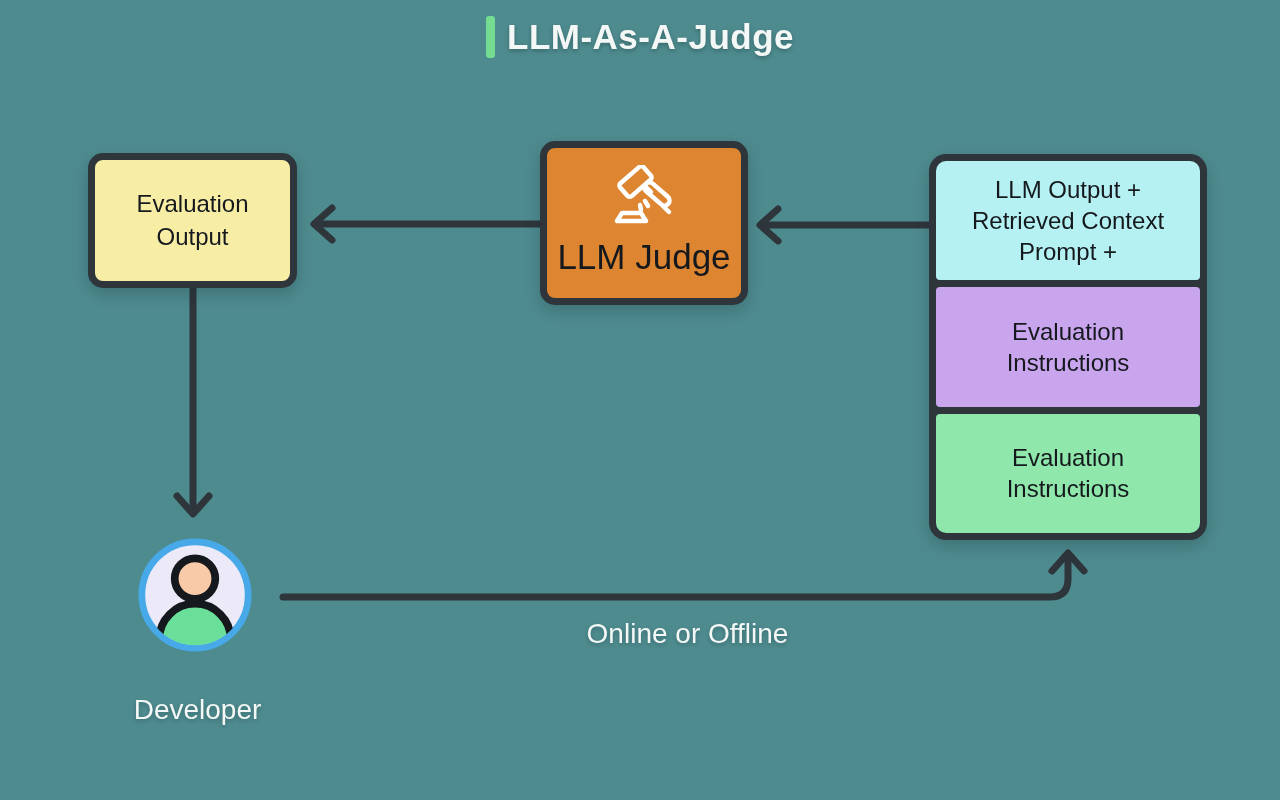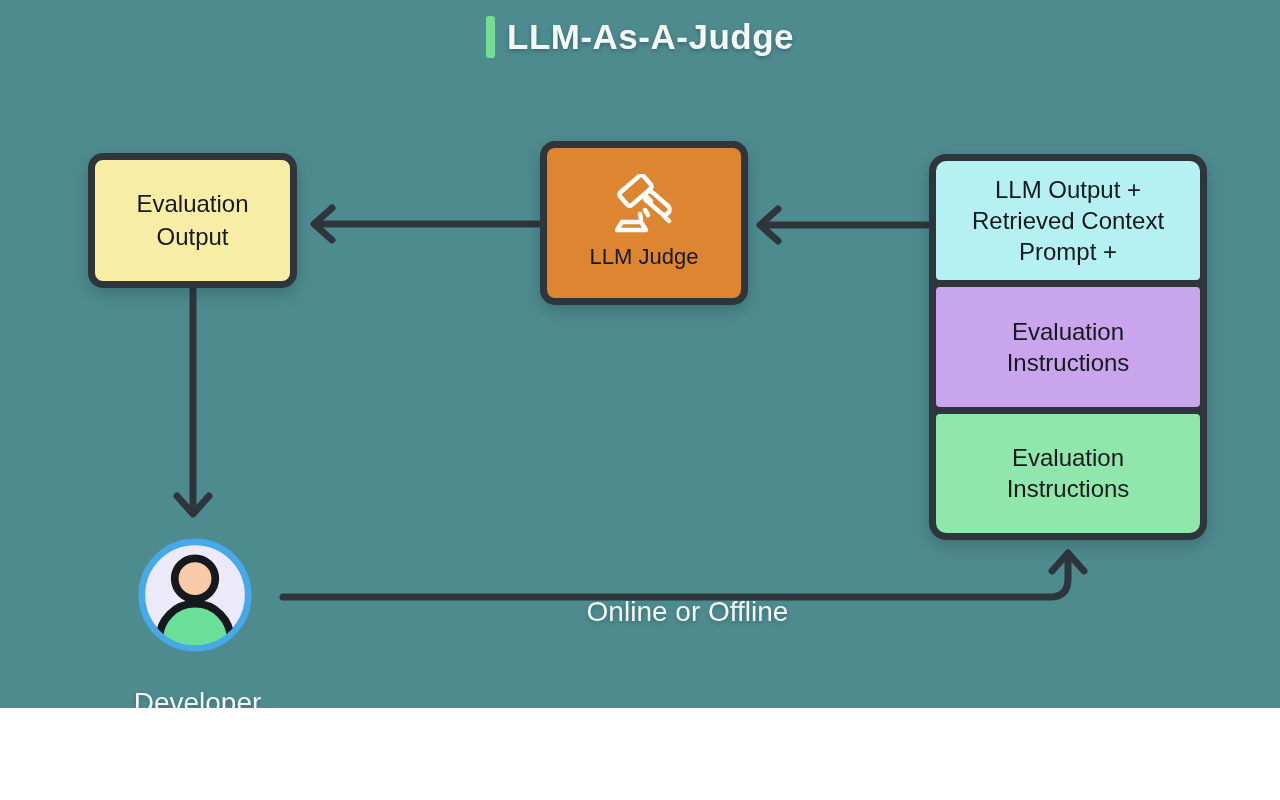--- a/index.html
+++ b/index.html
@@ -2,21 +2,21 @@
 <html><head>
 <meta charset="utf-8">
 <style>
   * { margin: 0; padding: 0; box-sizing: border-box; }
   html, body { width: 1280px; height: 800px; overflow: hidden; }
   body { font-family: "Liberation Sans", sans-serif; }
 
   .canvas {
     position: relative;
     width: 1280px;
-    height: 708px;
+    height: 800px;
     overflow: hidden;
   }
 
   
   .title-row {
     position: absolute;
     left: 0; right: 0; top: 16px;
     display: flex;
     justify-content: center;
     align-items: center;
@@ -52,21 +52,21 @@
   }
   .node-label {
     font-size: 24px;
     font-weight: 500;
     line-height: 1.35;
   }
   .node-label .line { display: block; }
 
   #score-box  { left: 88px;  top: 153px; width: 209px; height: 135px; }
   #judge-box  { left: 540px; top: 141px; width: 208px; height: 164px; gap: 4px; }
-  #judge-box .node-label { font-size: 22px; }
+  #judge-box .node-label { font-size: 35px; }
 
   
   .stack {
     position: absolute;
     left: 929px; top: 154px;
     width: 278px; height: 386px;
     border-radius: 17px;
     padding: 7px;
     display: flex;
     flex-direction: column;
@@ -95,21 +95,21 @@
   }
   .caption {
     position: absolute;
     text-align: center;
     font-size: 28px;
     font-weight: 500;
     z-index: 2;
     text-shadow: 0 2px 4px rgba(15,40,42,0.3);
   }
   #developer-label { left: 100px; top: 687px; width: 195px; }
-  #online-label    { left: 515px; top: 596px; width: 345px; }
+  #online-label    { left: 515px; top: 618px; width: 345px; }
 
   
   .arrows {
     position: absolute;
     left: 0; top: 0;
     z-index: 1;
     pointer-events: none;
   }
 </style>
 </head>
@@ -203,17 +203,17 @@
           <circle cx="60" cy="60" r="52"></circle>
         </clipPath>
     </defs>
     <circle cx="60" cy="60" r="55" stroke-width="7" fill="#eceaf8" stroke="#47a9e8"></circle>
     <g clip-path="url(#avclip)" stroke-width="8" stroke="#15191d">
       <circle cx="60" cy="106" r="37" fill="#6adf99"></circle>
       <circle cx="60" cy="43" r="21" fill="#f9caa8"></circle>
     </g>
   </svg>
 
-  <div class="caption" id="developer-label" style="color: rgb(243, 247, 246);">Developer</div>
+  <div class="caption" id="developer-label" style="color: rgb(243, 247, 246); margin-top: 7px;">Developer</div>
 
   <div class="caption" id="online-label" style="color: rgb(243, 247, 246);">Online or Offline</div>
 
 </div>
 
 </body></html>

